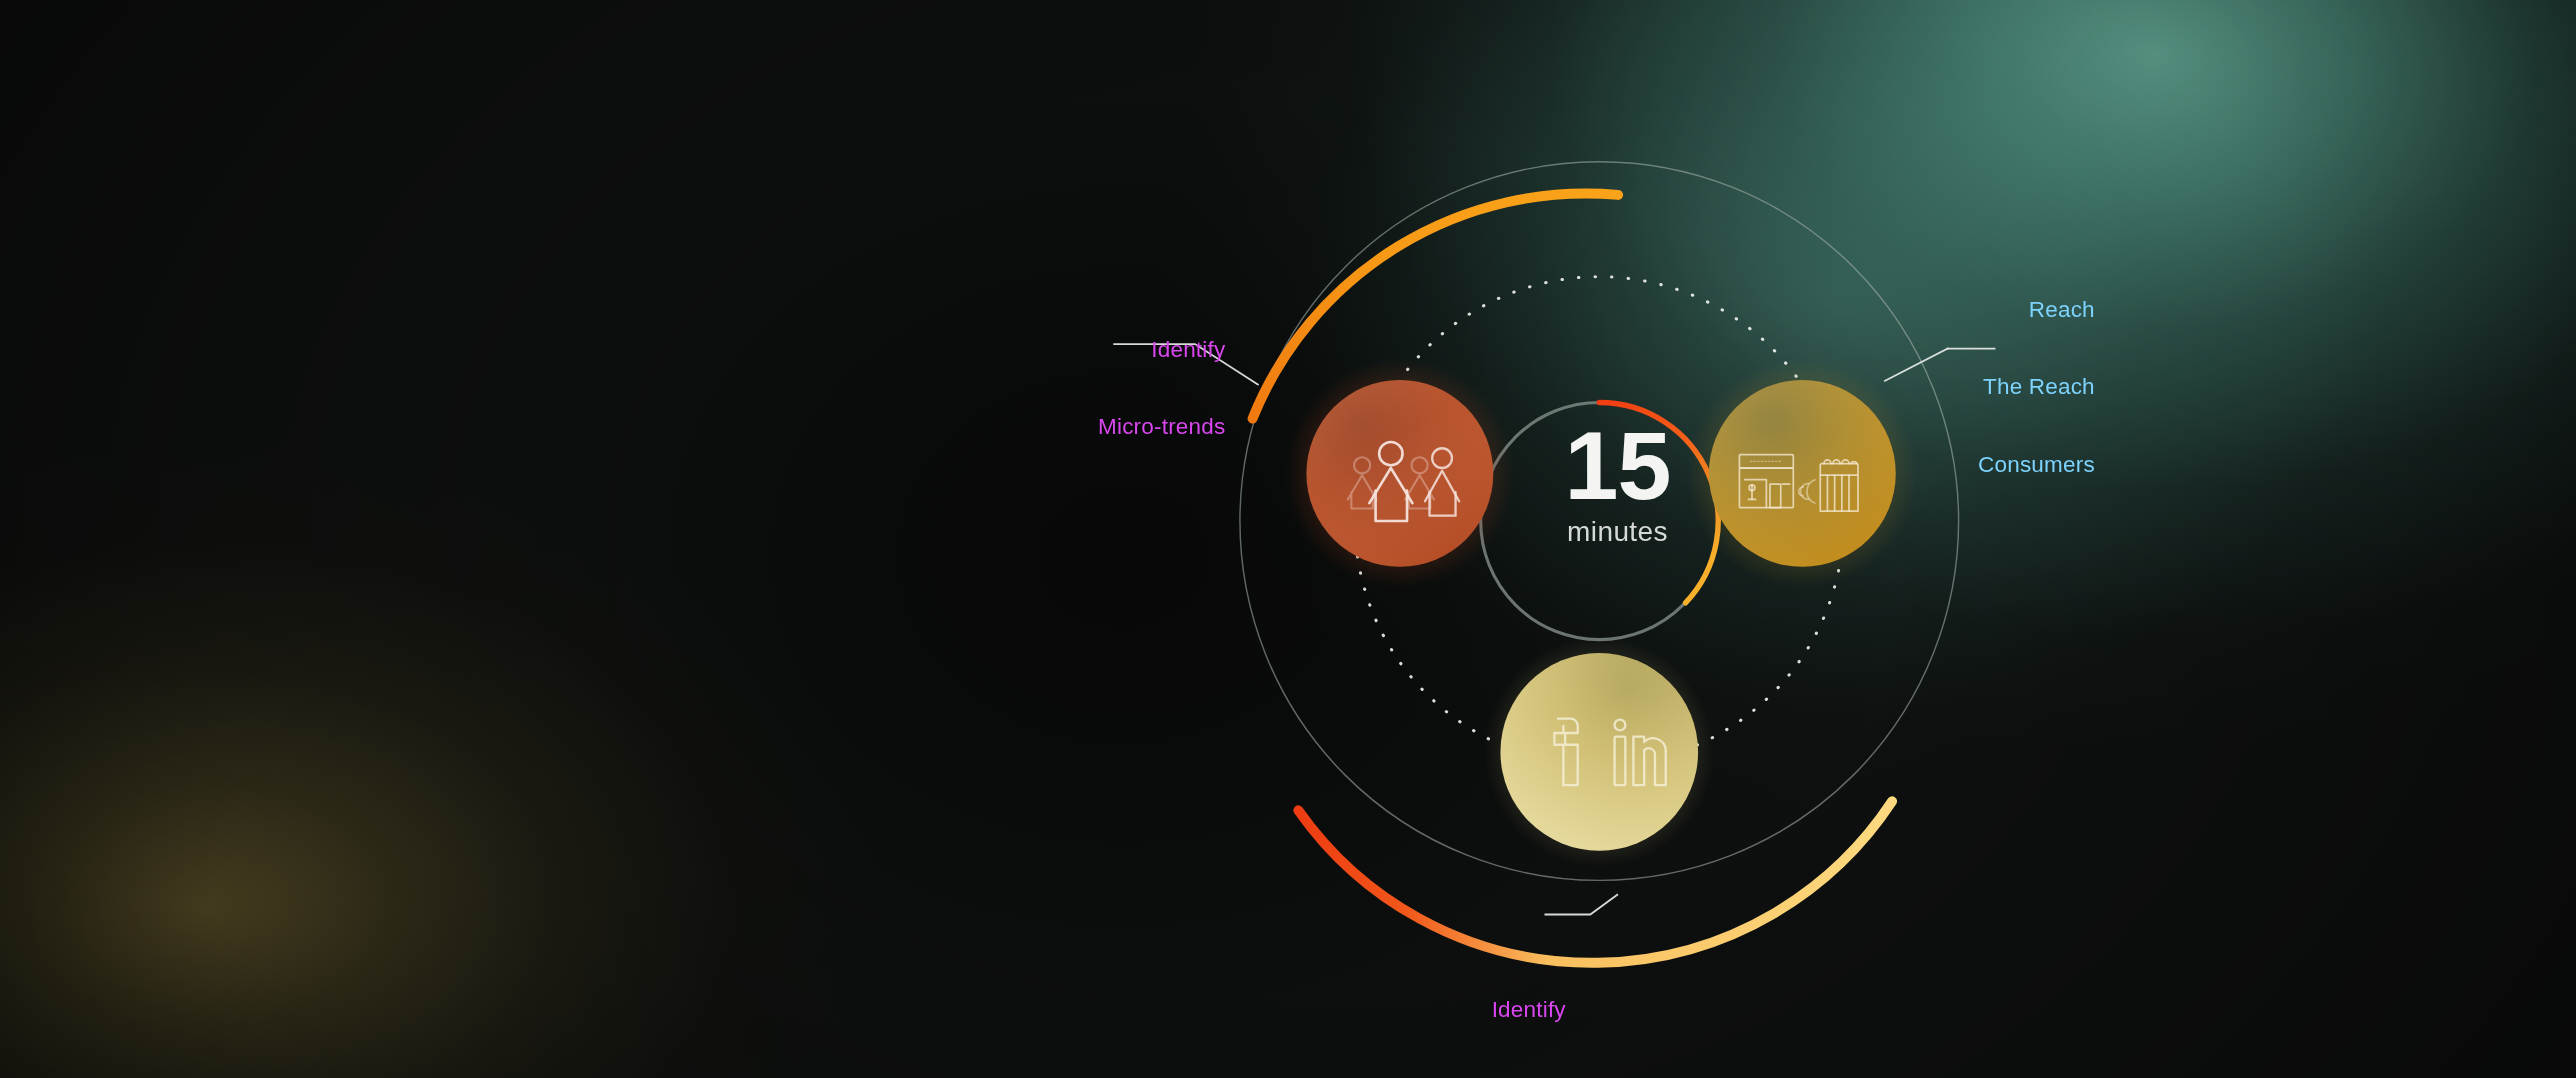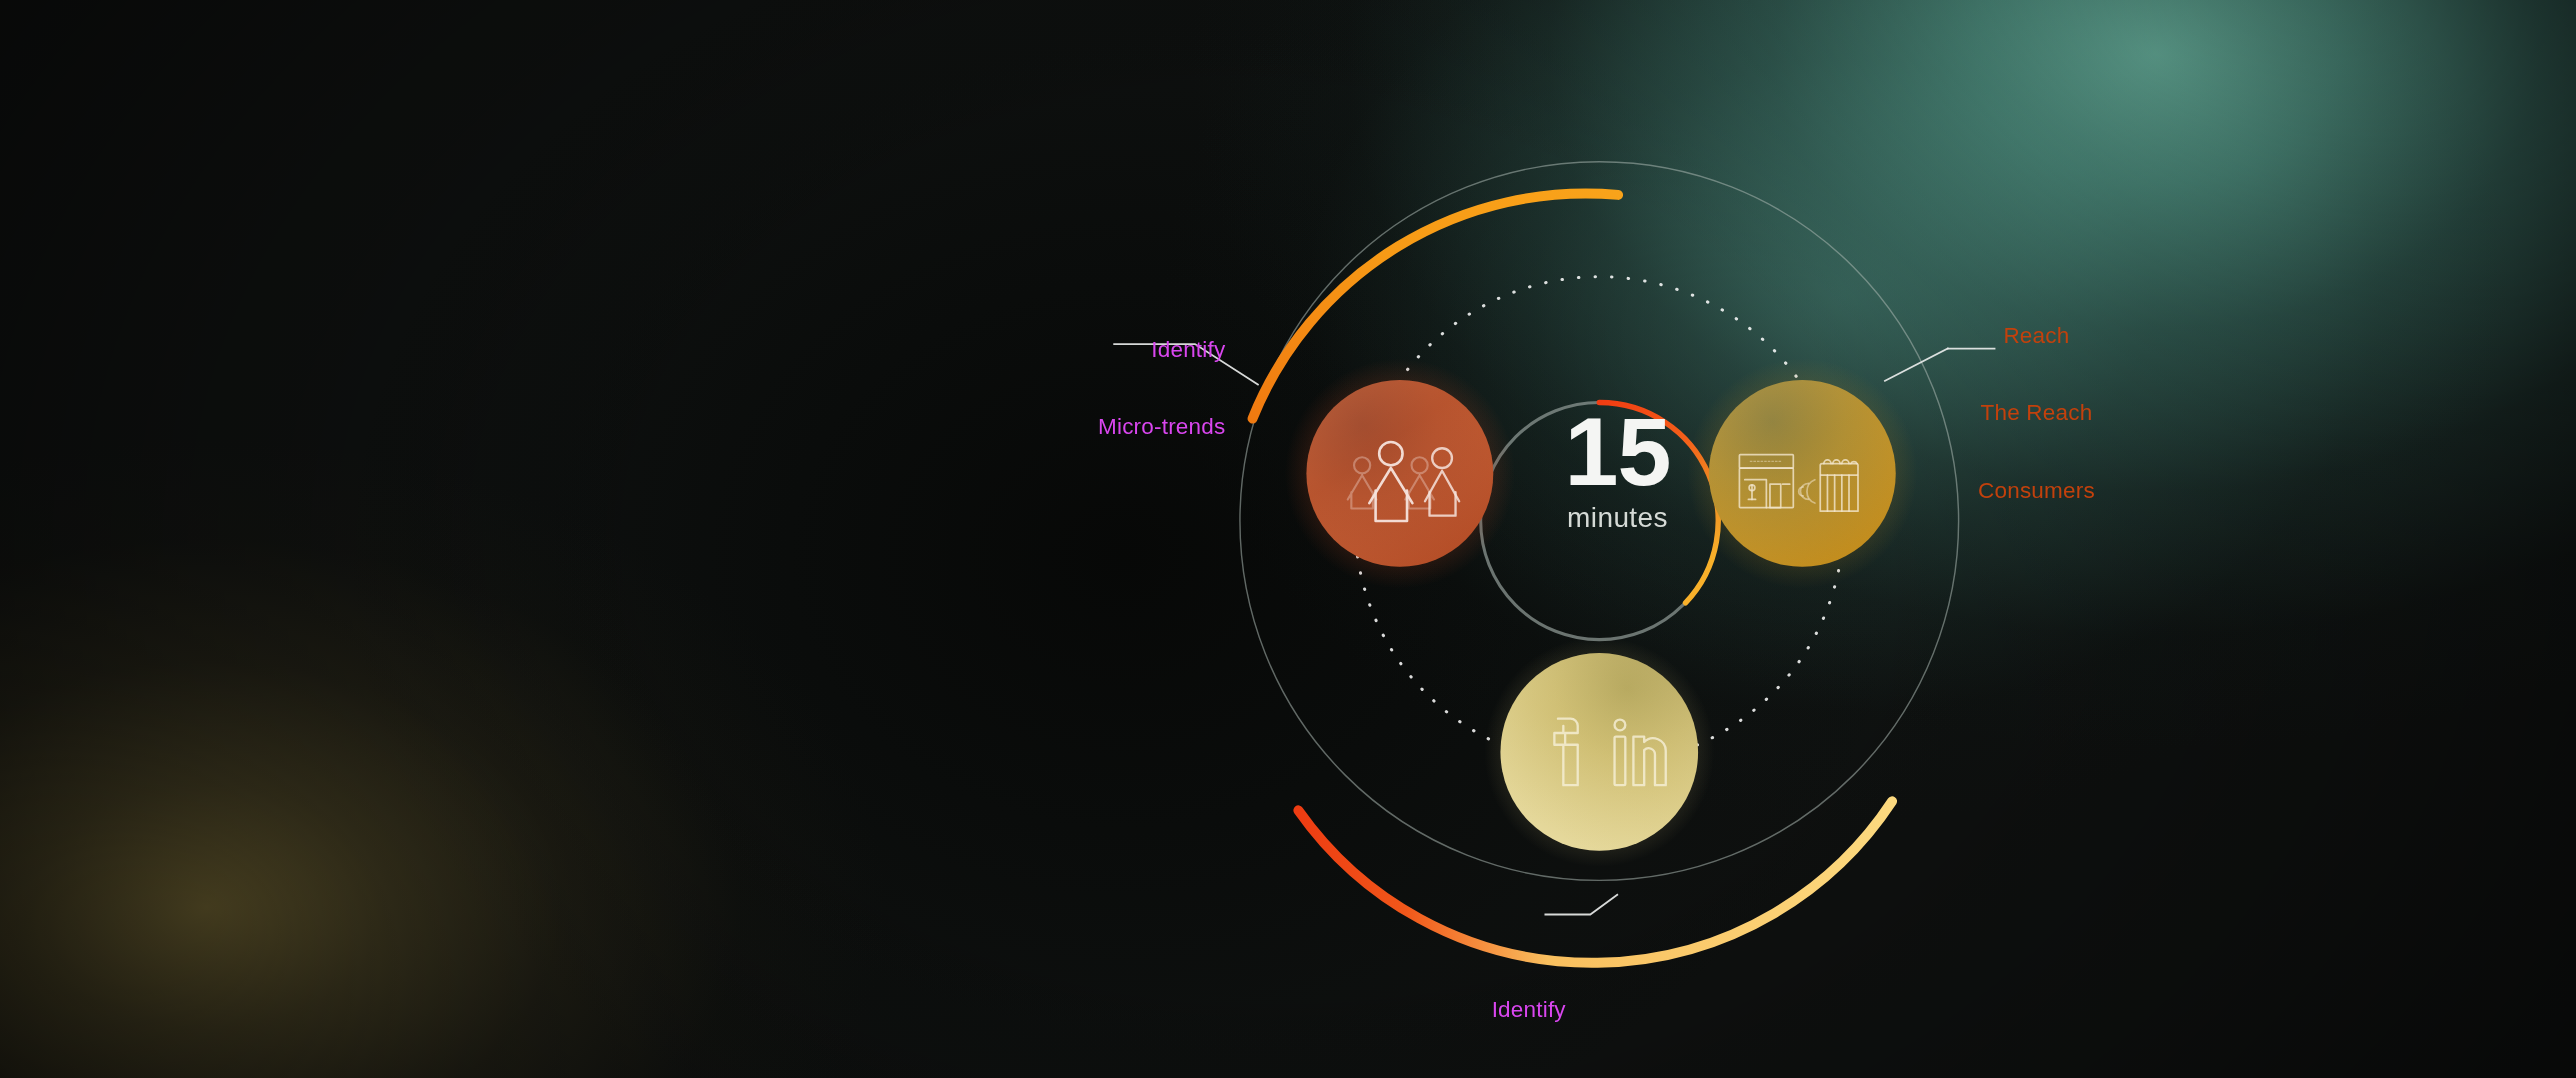--- a/index.html
+++ b/index.html
@@ -77,26 +77,26 @@
   .label {
     position: absolute;
     color: #d946ef;
     font-size: 22.5px;
     line-height: 1.15em;
     letter-spacing: 0.2px;
     white-space: pre;
     font-weight: 400;
   }
   .label-left  { left: 1098px; top: 285px; text-align: right; }
-  .label-right { left: 1978px; top: 271px; text-align: center; color: #c2410c; }
+  .label-right { left: 1978px; top: 245px; text-align: right; color: #7dd3fc; }
   .label-bottom{ left: 1465px; top: 945px; text-align: center; }
   .center-stack {
     position: absolute;
     left: 1469px;
-    top: 405px;
+    top: 419px;
     width: 297px;
     text-align: center;
   }
   .big-number {
     color: #f4f5f3;
     font-size: 97px;
     font-weight: 700;
     line-height: 0.96em;
     letter-spacing: -0.9px;
   }

